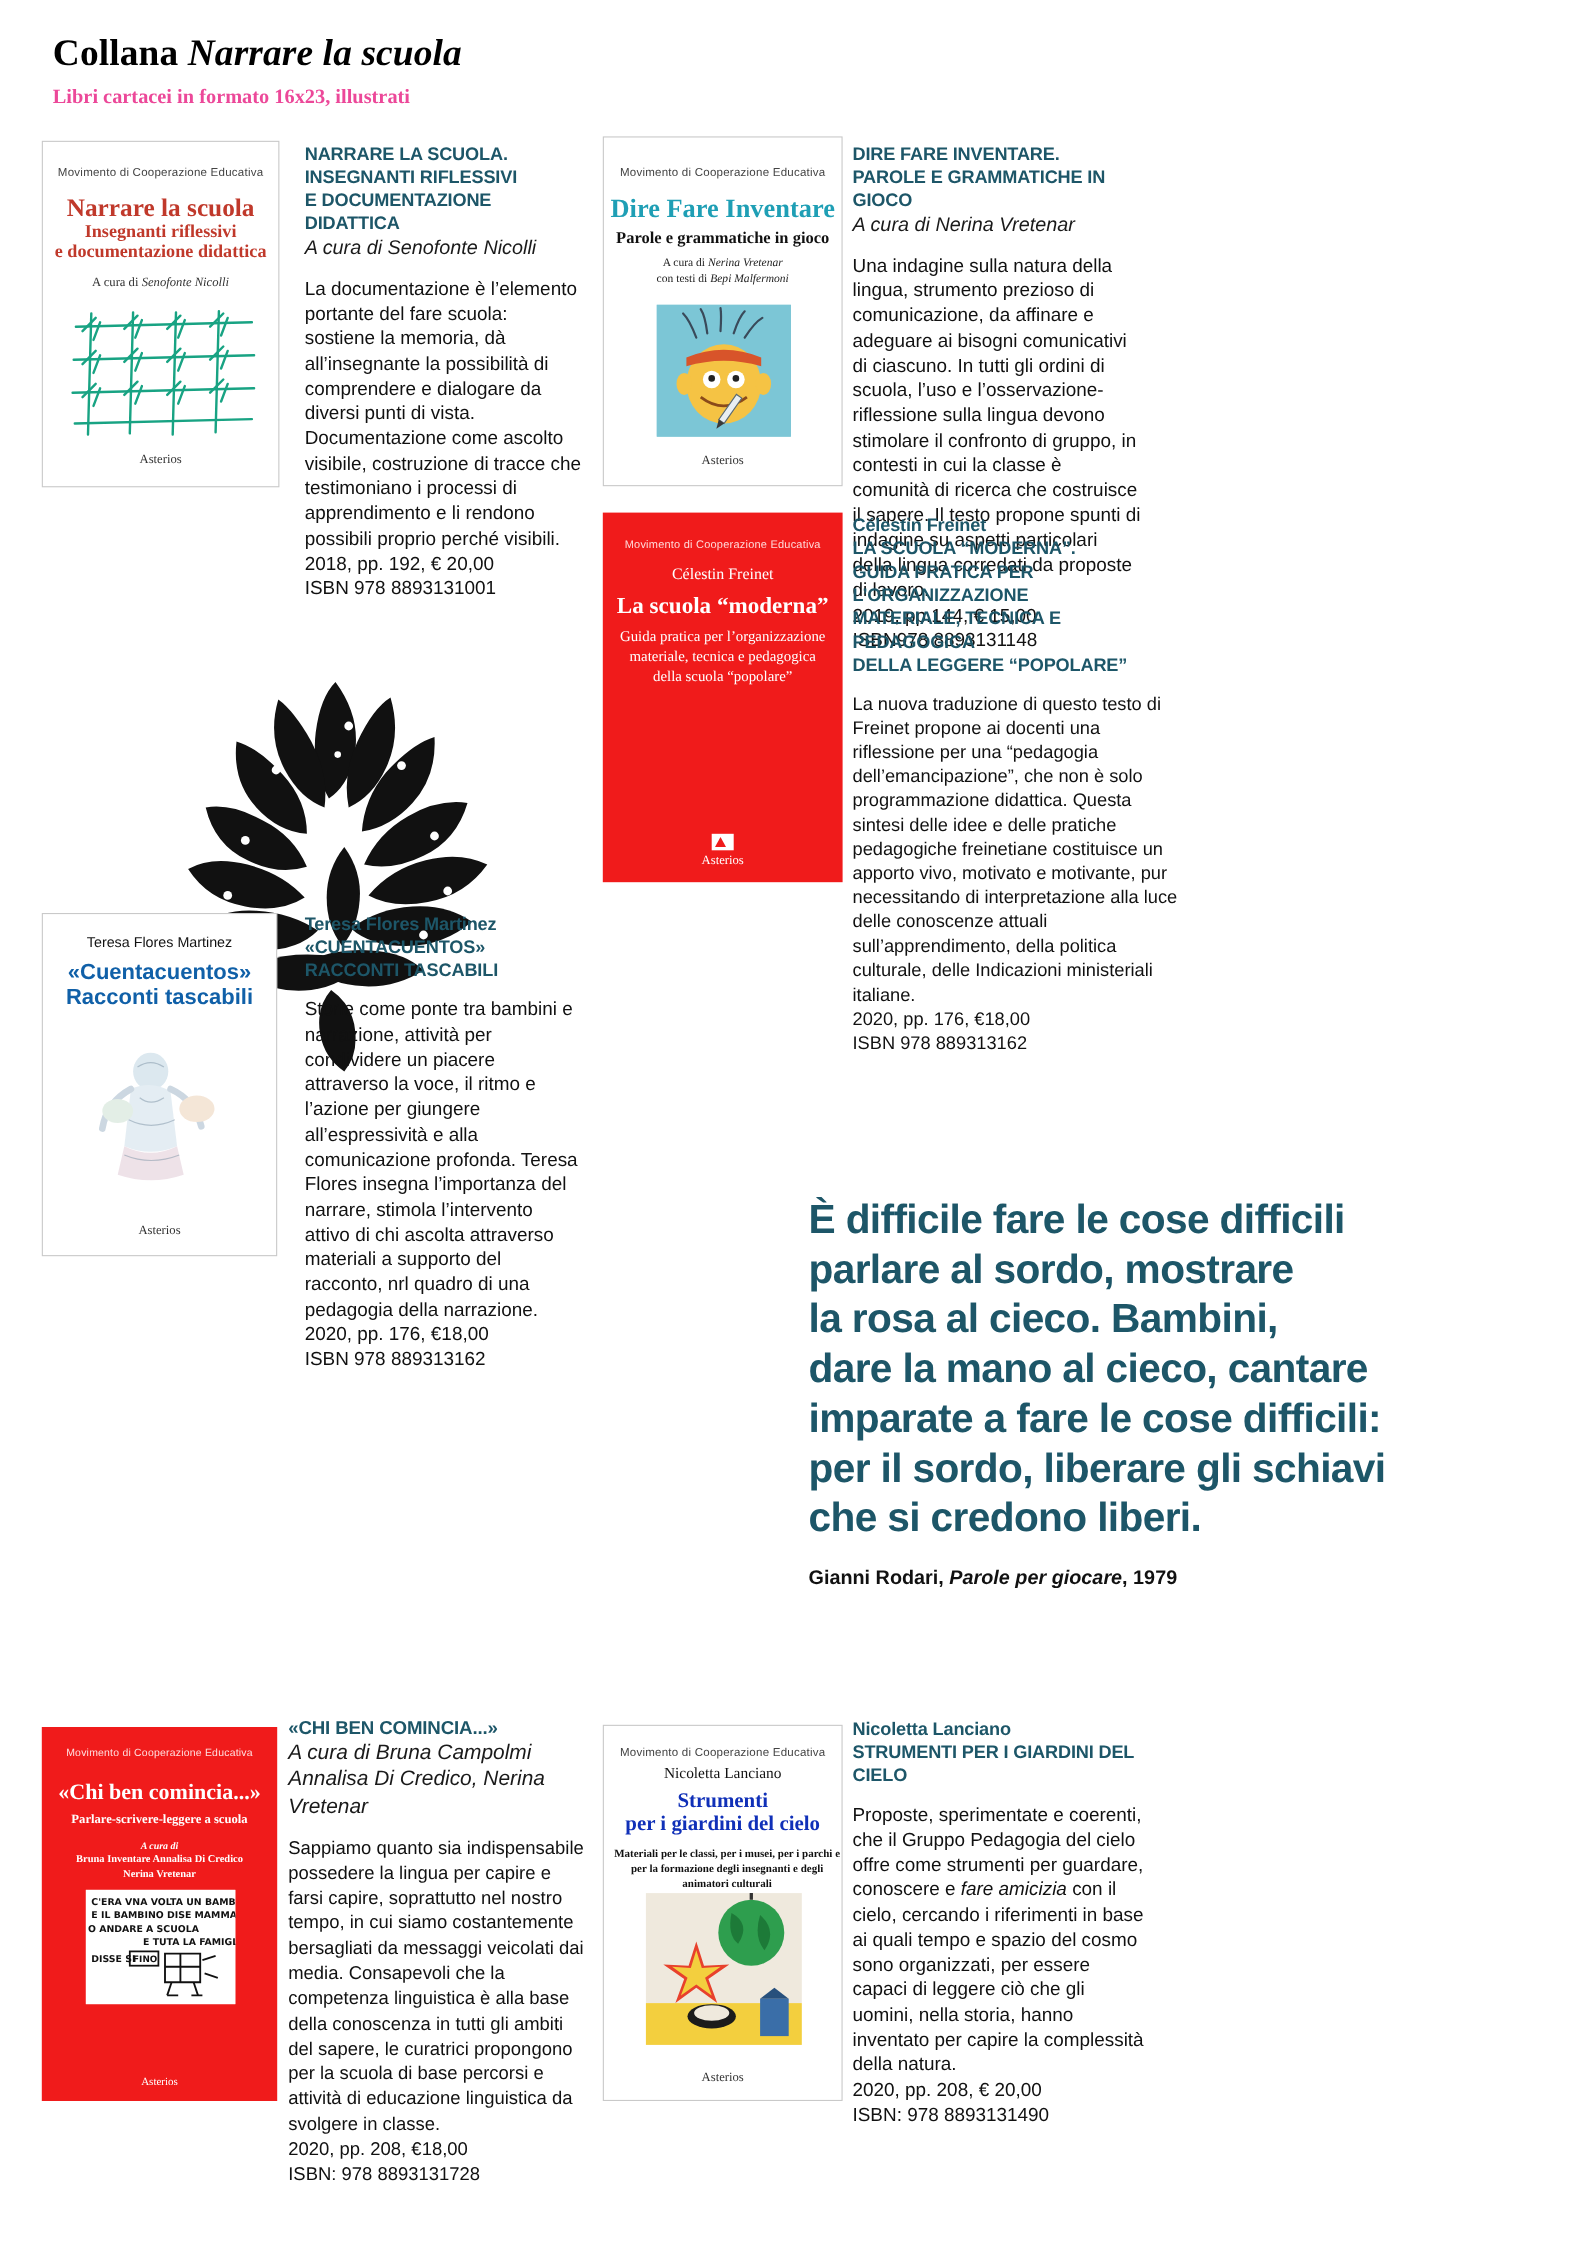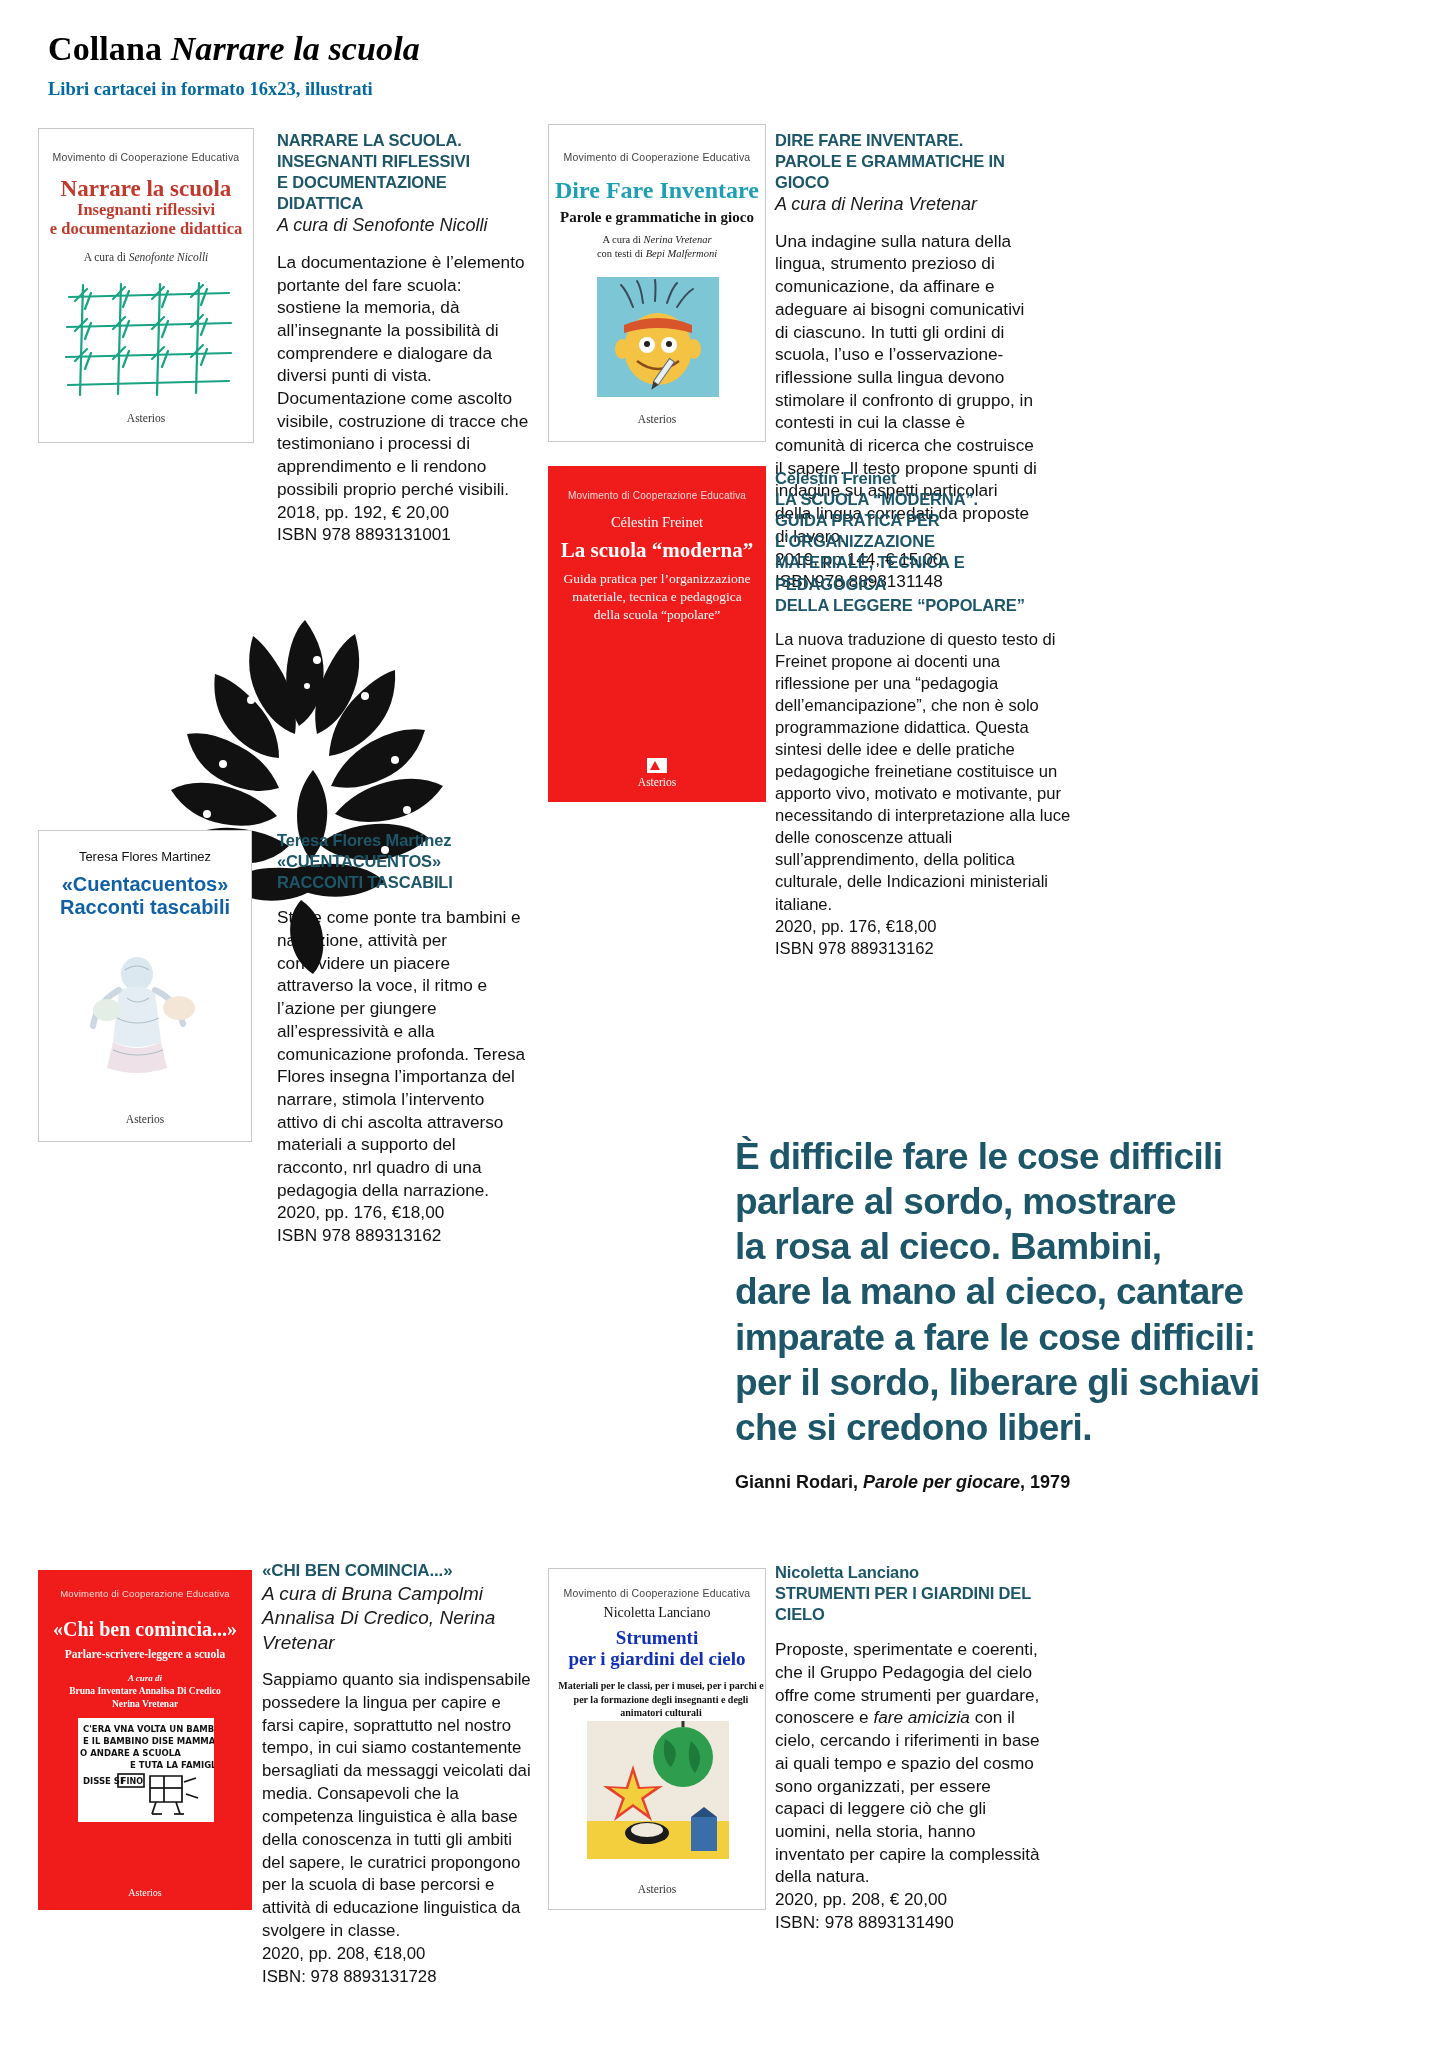--- a/index.html
+++ b/index.html
@@ -14,21 +14,21 @@
   
   .header { position: absolute; left: 48px; top: 30px; width: 900px; }
   .collana-title {
     font-family: "Liberation Serif", serif;
     font-size: 34px; font-weight: bold; color: #000;
     letter-spacing: .1px; line-height: 1.1;
   }
   .collana-title .ital { font-style: italic; font-weight: bold; }
   .collana-sub {
     font-family: "Liberation Serif", serif;
-    font-size: 18.5px; font-weight: bold; color: #0369a1;
+    font-size: 18.5px; font-weight: bold; color: #ec4899;
     margin-top: 12px;
   }
 
   
   .bk-title {
     color: #1d5668; font-weight: bold; font-size: 16.5px;
     line-height: 1.28; letter-spacing: -.15px;
     font-family: Liberation Sans, sans-serif;
   }
   .bk-author {
@@ -210,21 +210,20 @@
   #txt-chi .bk-body     { font-size: 16.8px; line-height: 1.36; }
   #txt-chi .bk-title    { font-size: 17px; }
   #txt-chi .bk-author   { font-size: 19px; }
 
   
   #rodari-quote { position: absolute; left: 735px; top: 1086px; width: 600px; }
   .quote-text {
     color: #1d5668; font-weight: bold; font-size: 37px;
     line-height: 1.22; letter-spacing: -.6px;
     font-family: "Liberation Sans", sans-serif;
-    margin-top: 48px;
   }
   .quote-attr {
     margin-top: 22px; font-size: 18px; font-weight: bold; color: #111;
     font-family: "Liberation Sans", sans-serif;
   }
   .quote-attr .ital { font-style: italic; font-weight: bold; }
 
   
   #flower-art { position: absolute; left: 55px; top: 600px; width: 520px; height: 400px; }
 </style>

